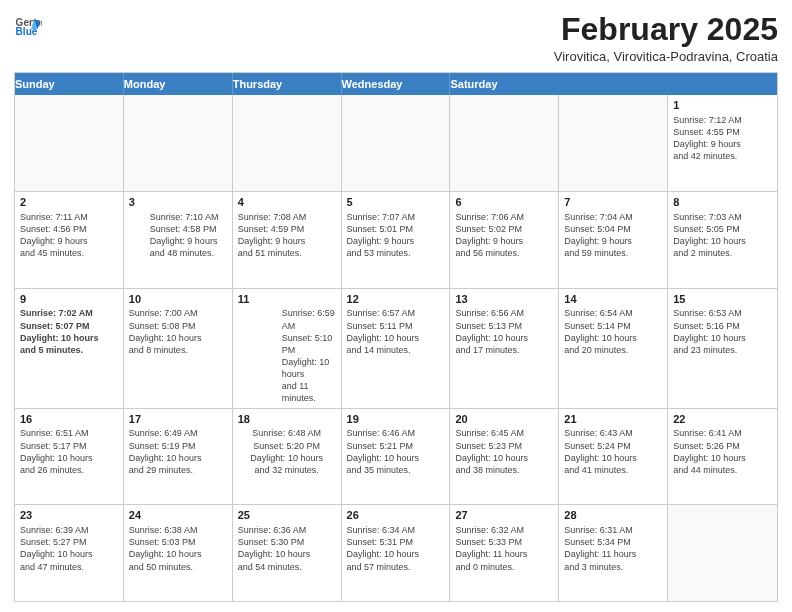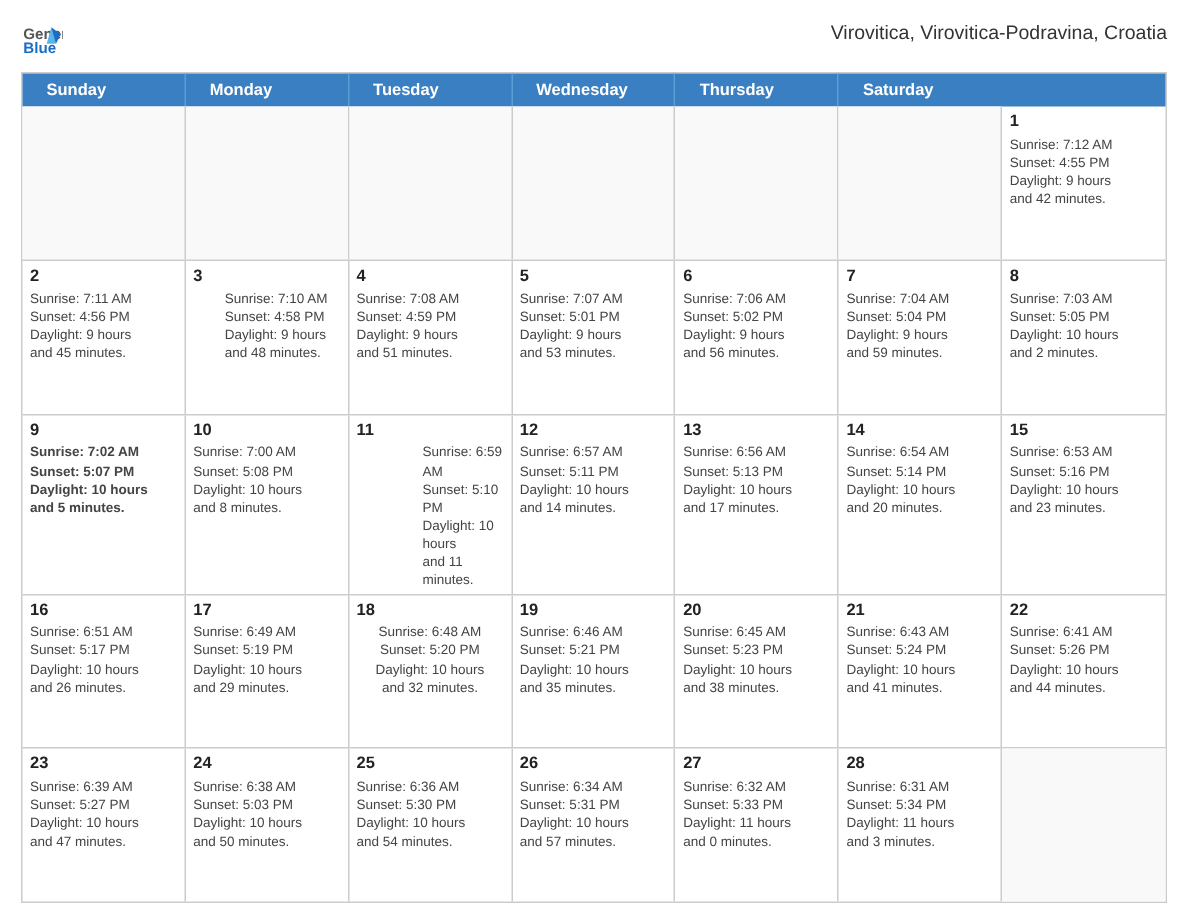--- a/index.html
+++ b/index.html
@@ -54,21 +54,21 @@
     }
     .cal-header {
       display: grid;
       grid-template-columns: repeat(7, 1fr);
       background: #3a7fc1;
     }
     .cal-header-cell {
       color: #fff;
       font-size: 11px;
       font-weight: bold;
-      padding: 5px 16px;
+      padding: 5px 0;
       text-align: left;
       border-right: 1px solid #5a9fd4;
     }
     .cal-header-cell:last-child { border-right: none; }
     .cal-body {
       flex: 1;
       display: flex;
       flex-direction: column;
     }
     .cal-row {
@@ -108,31 +108,31 @@
   <div class="header">
     <div class="logo">
       <svg class="logo-icon" viewBox="0 0 36 36">
         <text x="2" y="18" font-size="13" font-weight="bold" fill="#555">General</text>
         <text x="2" y="30" font-size="13" font-weight="bold" fill="#1a6fc4">Blue</text>
         <polygon points="26,8 34,14 30,22 26,14" fill="#1a6fc4"></polygon>
         <polygon points="26,8 30,22 22,22" fill="#5ab4e8"></polygon>
       </svg>
     </div>
     <div class="title-block">
+      <div class="month-title">February 2025</div>
       <div class="location-title">Virovitica, Virovitica-Podravina, Croatia</div>
     </div>
   </div>
 
   <div class="calendar">
     <div class="cal-header">
       <div class="cal-header-cell">Sunday</div>
       <div class="cal-header-cell">Monday</div>
-      <div class="cal-header-cell">Tuesday</div>
+      <div class="cal-header-cell">Thursday</div>
       <div class="cal-header-cell">Wednesday</div>
-      <div class="cal-header-cell">Thursday</div>
       <div class="cal-header-cell">Saturday</div>
     </div>
     <div class="cal-body" id="cal-body">
     <div class="cal-row">
           <div class="cal-cell empty"></div>
           <div class="cal-cell empty"></div>
           <div class="cal-cell empty"></div>
           <div class="cal-cell empty"></div>
           <div class="cal-cell empty"></div>
           <div class="cal-cell empty"></div>

